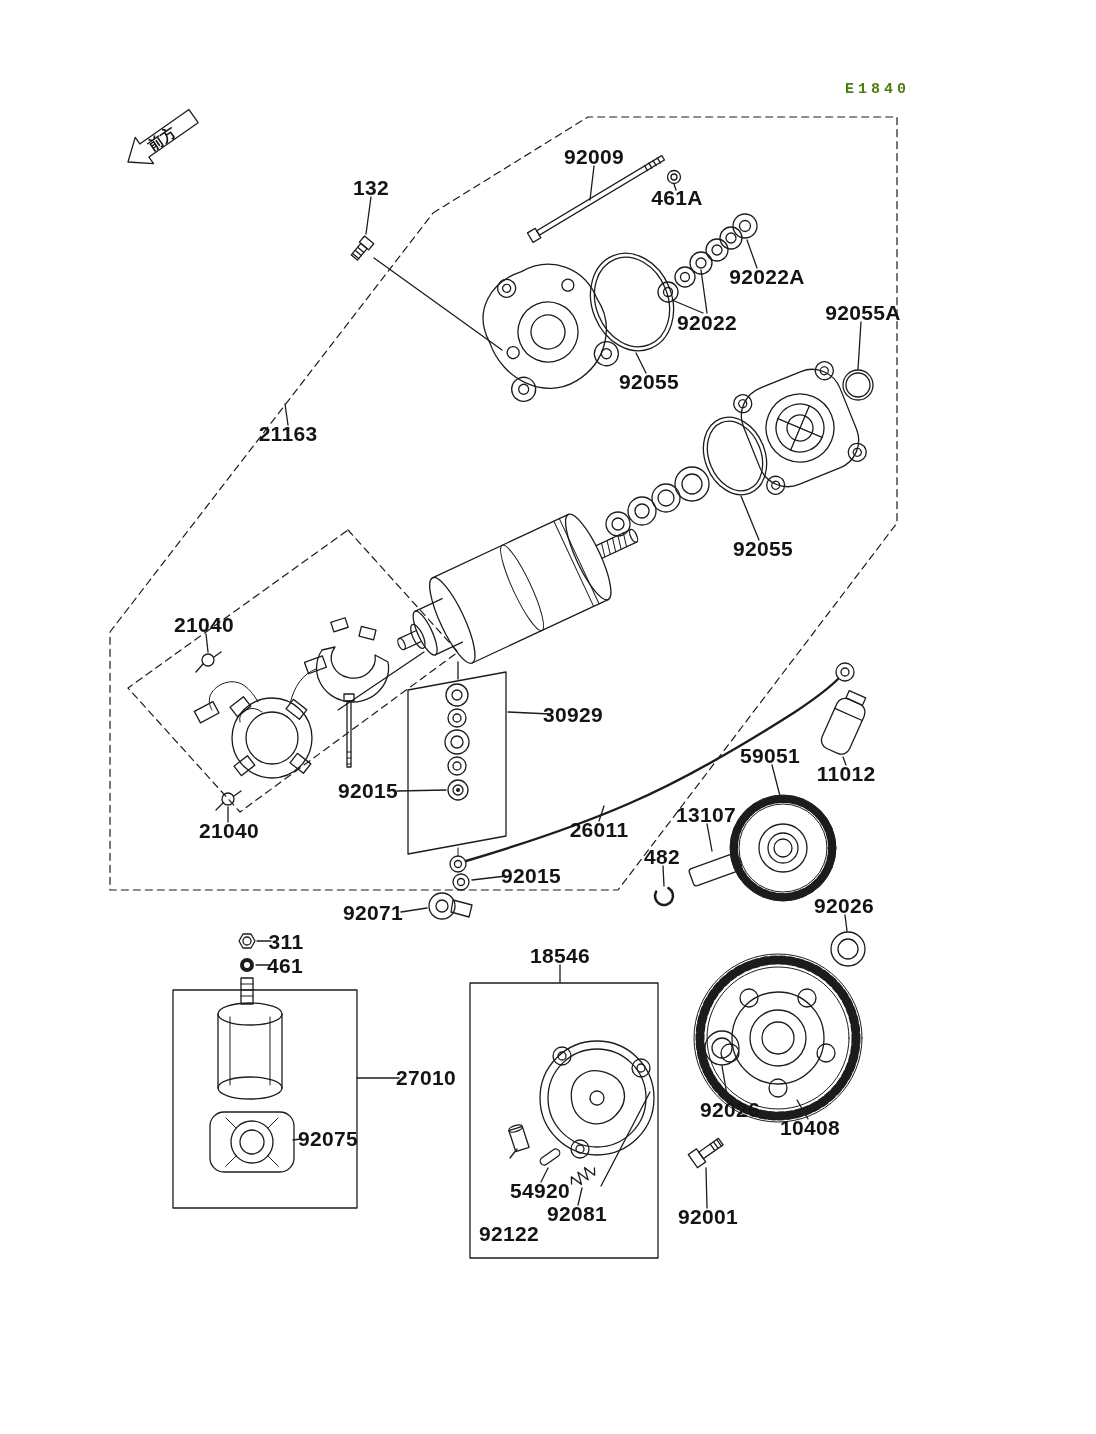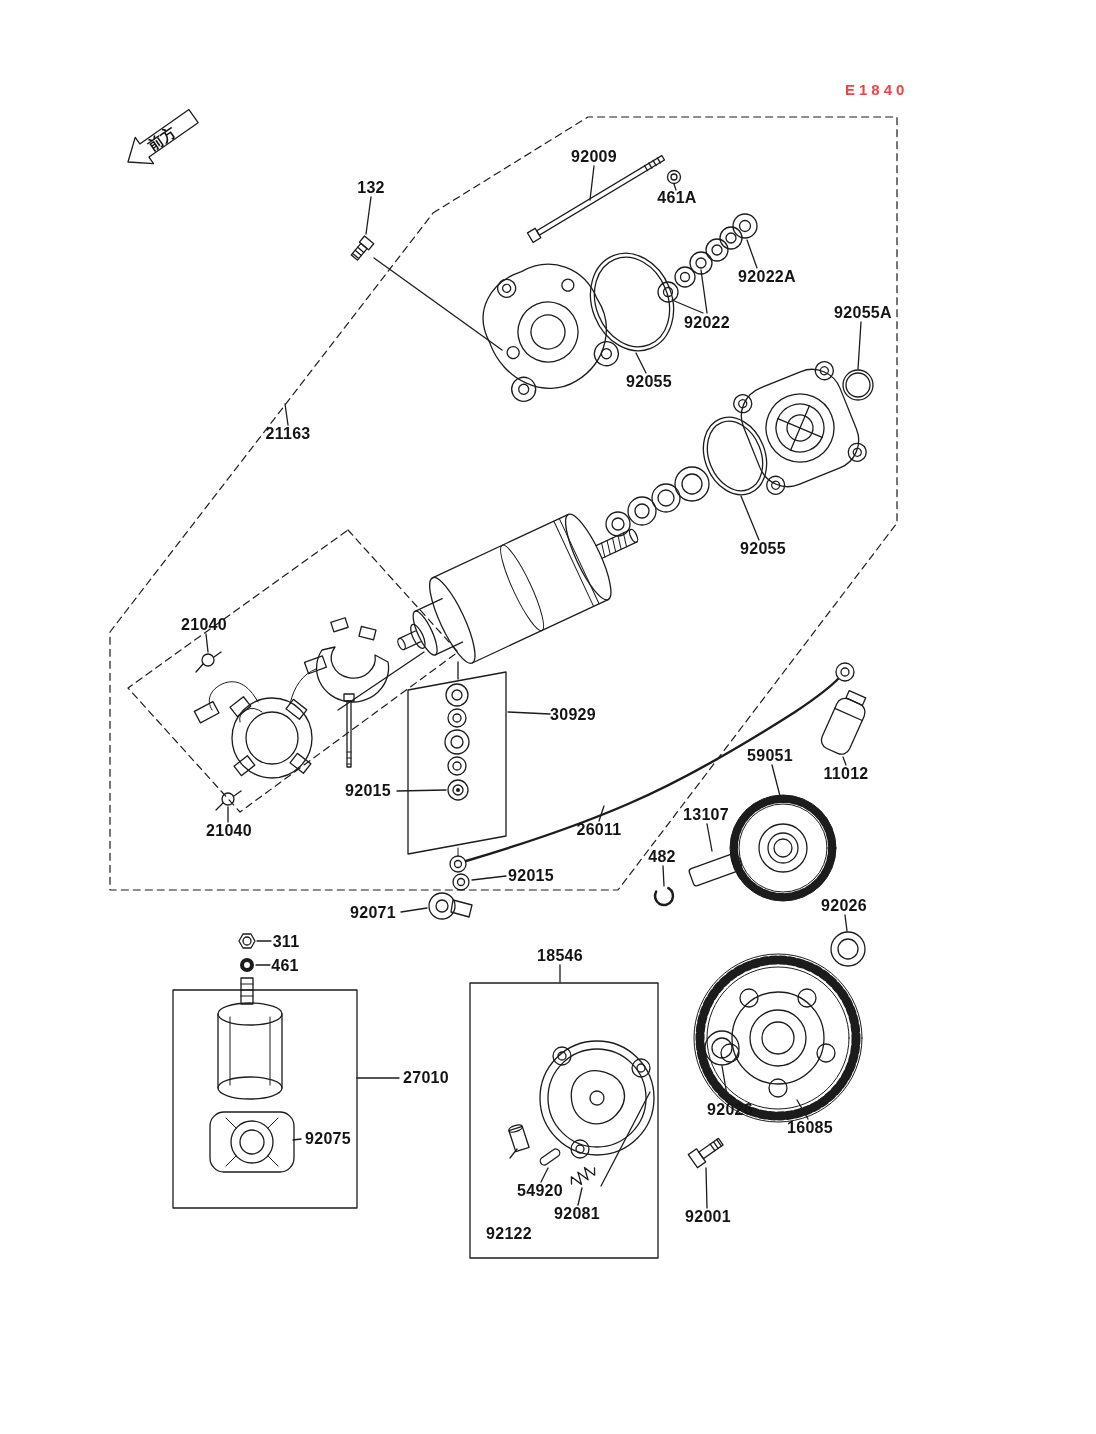--- a/index.html
+++ b/index.html
@@ -10,23 +10,23 @@
   .diagram-svg .dash{stroke-dasharray:7 5;stroke-width:1.2;}
   .diagram-svg .thin{stroke-width:1;}
   .diagram-svg .teeth{stroke-width:8;}
   .diagram-svg .teeth2{stroke-width:9;}
   .diagram-svg .cable{stroke-width:2.4;}
   .diagram-svg .darkfill{fill:#1c1c1c;stroke:none;}
   .diagram-svg .whitefill{fill:#ffffff;stroke:none;}
   .diagram-svg text{fill:#111;stroke:none;font-weight:bold;
         font-family:"Liberation Sans","DejaVu Sans",sans-serif;}
   .labels-layer{position:absolute;left:0;top:0;width:100%;height:100%;}
-  .part-label{position:absolute;transform:translate(-50%,-50%);font-size:16px;font-weight:700;
+  .part-label{position:absolute;transform:translate(-50%,-50%);font-size:21px;font-weight:700;
         color:#141414;letter-spacing:.3px;white-space:nowrap;}
-  .code-label{position:absolute;font-size:15px;font-weight:600;letter-spacing:4px;color:#ef4444;}
+  .code-label{position:absolute;font-size:15px;font-weight:600;letter-spacing:4px;color:#4d7c0f;font-family:Liberation Mono, monospace;}
 </style>
 </head>
 <body>
 
 <div class="page">
 
   <svg class="diagram-svg" width="1096" height="1434" viewBox="0 0 1096 1434">
 
     <g>
       <path class="dash" d="M433,213 L588,117 L897,117 L897,523 L618,890 L110,890 L110,632 Z"></path>
@@ -408,20 +408,20 @@
       <div class="part-label" style="left: 229px; top: 831px;">21040</div>
       <div class="part-label" style="left: 662px; top: 857px;">482</div>
       <div class="part-label" style="left: 531px; top: 876px;">92015</div>
       <div class="part-label" style="left: 844px; top: 906px;">92026</div>
       <div class="part-label" style="left: 373px; top: 913px;">92071</div>
       <div class="part-label" style="left: 286px; top: 942px;">311</div>
       <div class="part-label" style="left: 285px; top: 966px;">461</div>
       <div class="part-label" style="left: 560px; top: 956px;">18546</div>
       <div class="part-label" style="left: 426px; top: 1078px; text-align: right;">27010</div>
       <div class="part-label" style="left: 730px; top: 1110px;">92026</div>
-      <div class="part-label" style="left: 810px; top: 1128px;">16085</div>
+      <div class="part-label" style="left: 810px; top: 1128px;">10408</div>
       <div class="part-label" style="left: 328px; top: 1139px;">92075</div>
       <div class="part-label" style="left: 509px; top: 1234px; text-align: right;">92122</div>
       <div class="part-label" style="left: 540px; top: 1191px;">54920</div>
       <div class="part-label" style="left: 577px; top: 1214px;">92081</div>
       <div class="part-label" style="left: 708px; top: 1217px;">92001</div>
     </div>
 </div>
 
 </body></html>

